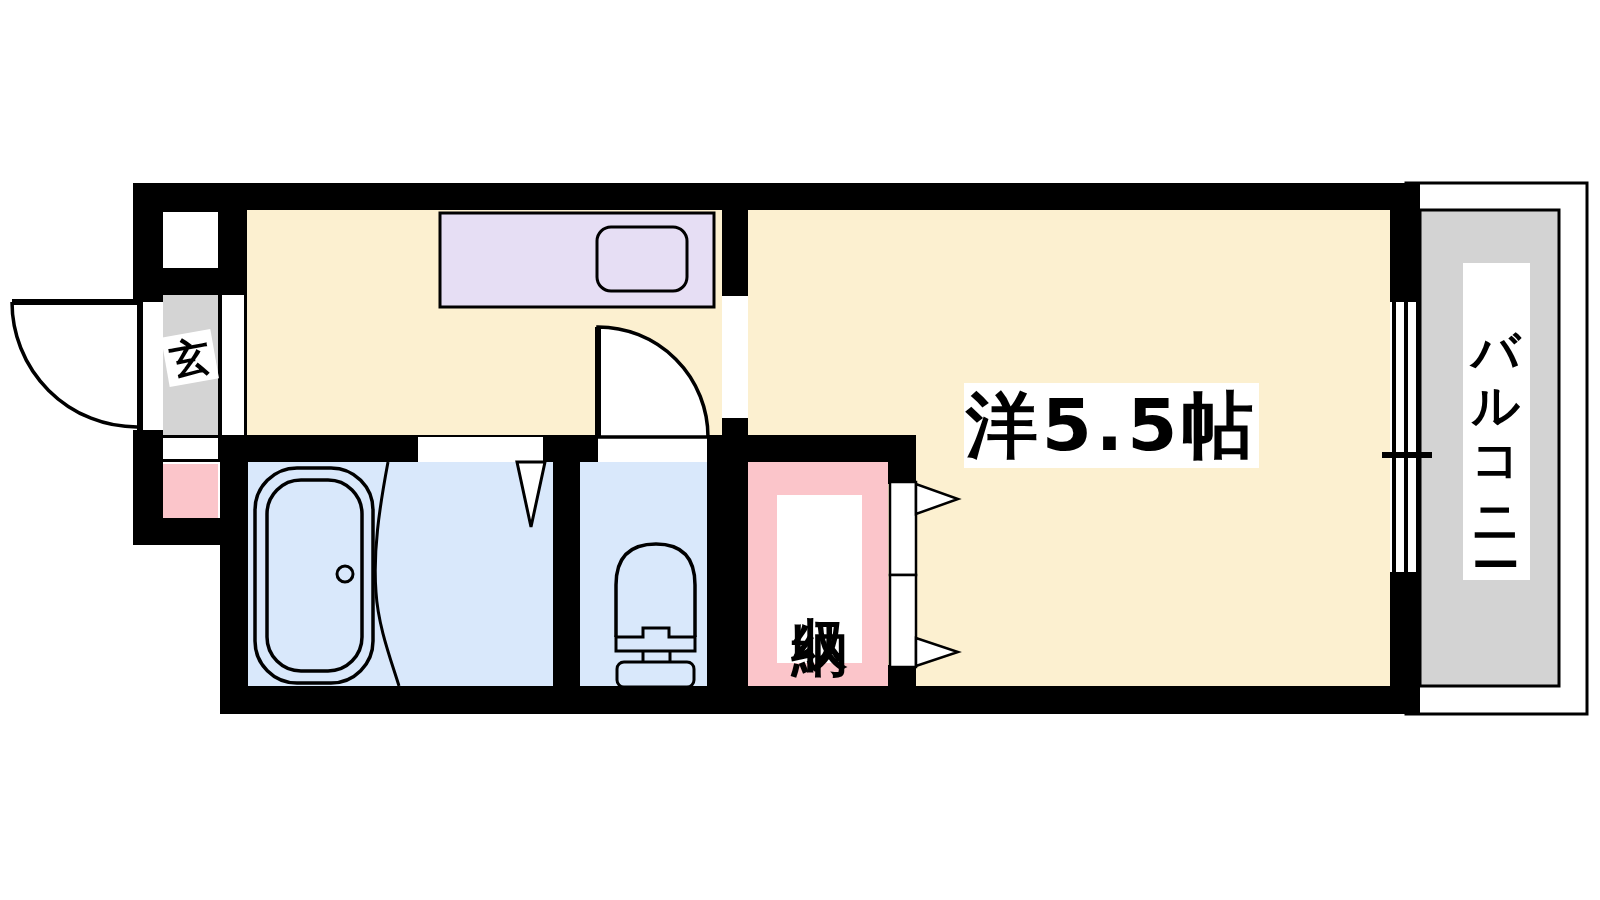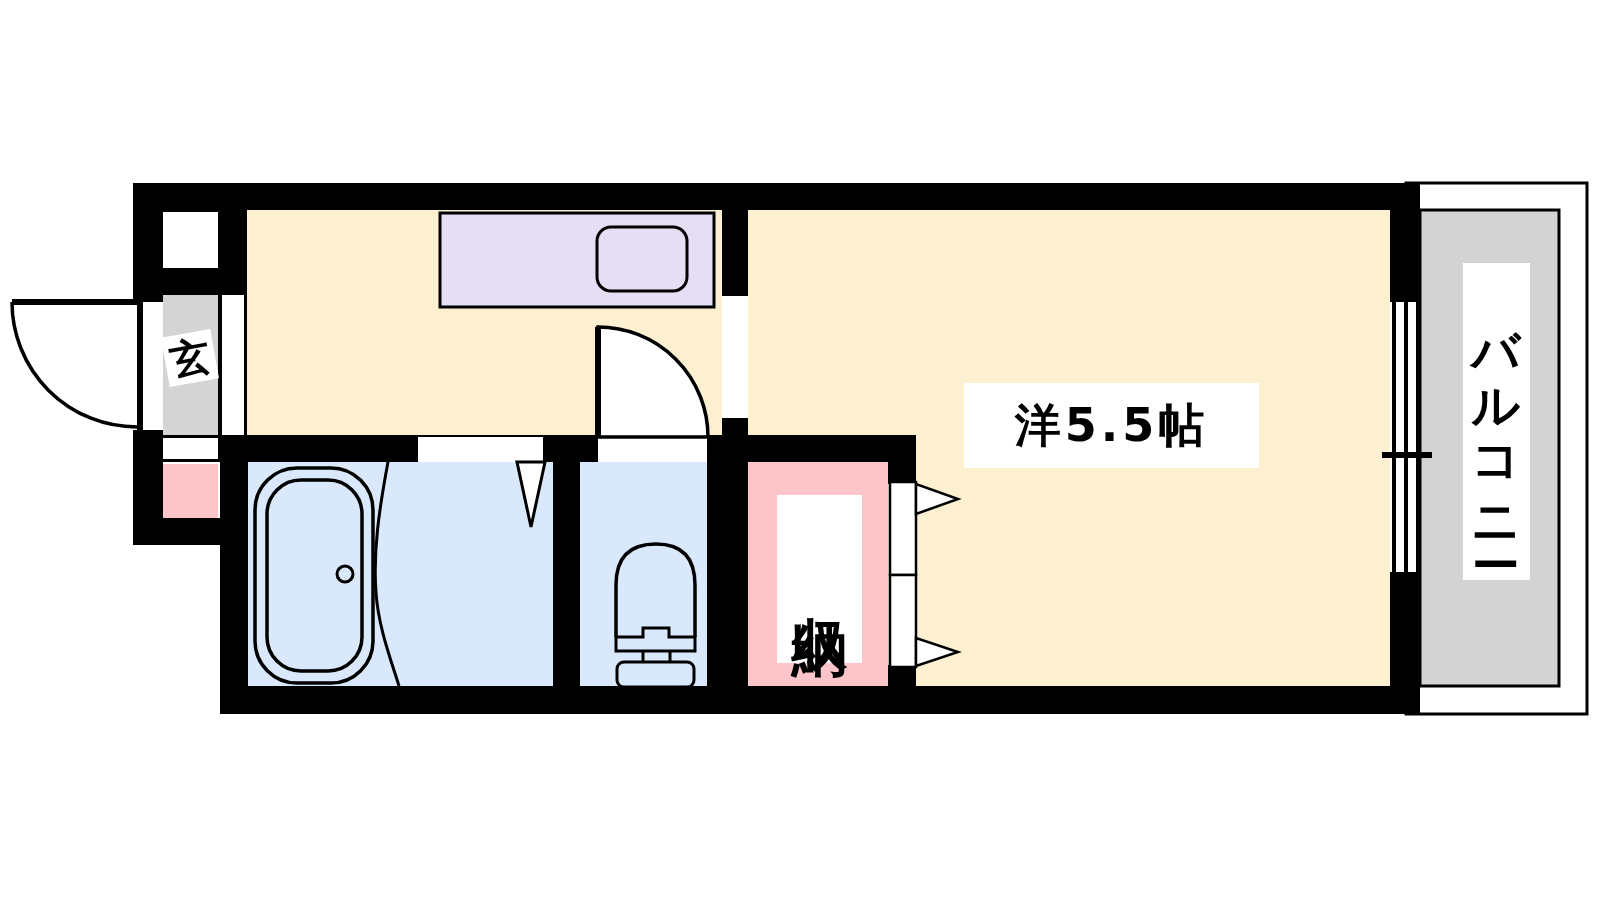--- a/index.html
+++ b/index.html
@@ -18,21 +18,21 @@
   .wh{fill:#FFFFFF;}
   .lav{fill:#E6DEF4;}
   .ln{stroke:#000;fill:none;}
   .label{
     position:absolute;background:#FFFFFF;color:#000;
     display:flex;align-items:center;justify-content:center;
     font-weight:bold;line-height:1.05;
   }
   .label.vert{writing-mode:vertical-rl;}
   #lbl-genkan{left:165px;top:333px;width:50px;height:50px;font-size:40px;transform:rotate(-10deg);}
-  #lbl-room{left:964px;top:383px;width:295px;height:85px;font-size:46px;letter-spacing:4px;white-space:nowrap;}
+  #lbl-room{left:964px;top:383px;width:295px;height:85px;font-size:72px;letter-spacing:4px;white-space:nowrap;}
   #lbl-storage{left:777px;top:495px;width:85px;height:168px;font-size:56px;letter-spacing:8px;}
   #lbl-balcony{left:1463px;top:263px;width:67px;height:317px;font-size:48px;letter-spacing:6px;}
 </style>
 </head>
 <body>
 
 <div class="stage">
   <svg width="1600" height="900" viewBox="0 0 1600 900">
 
     <g>

